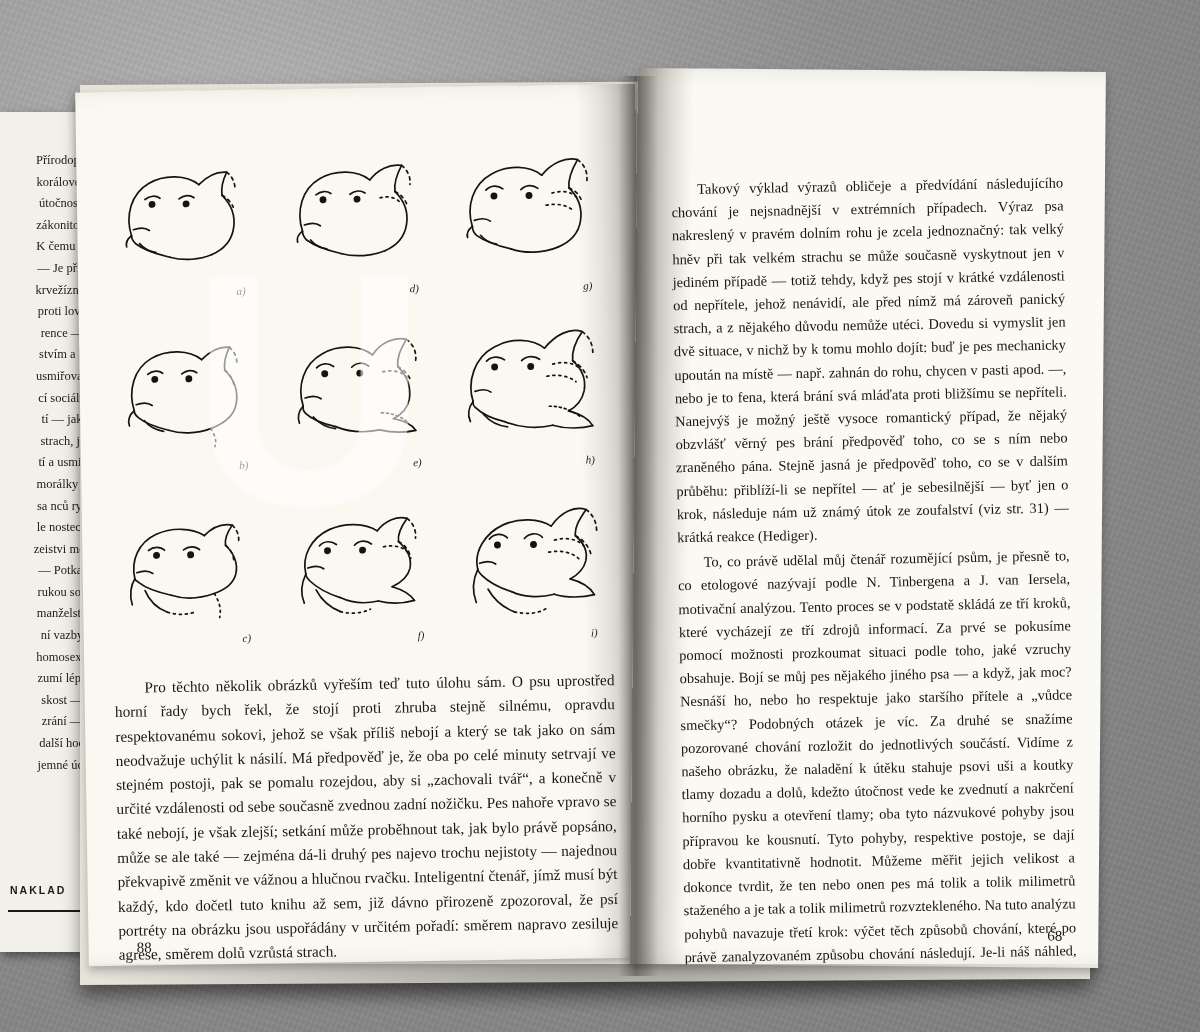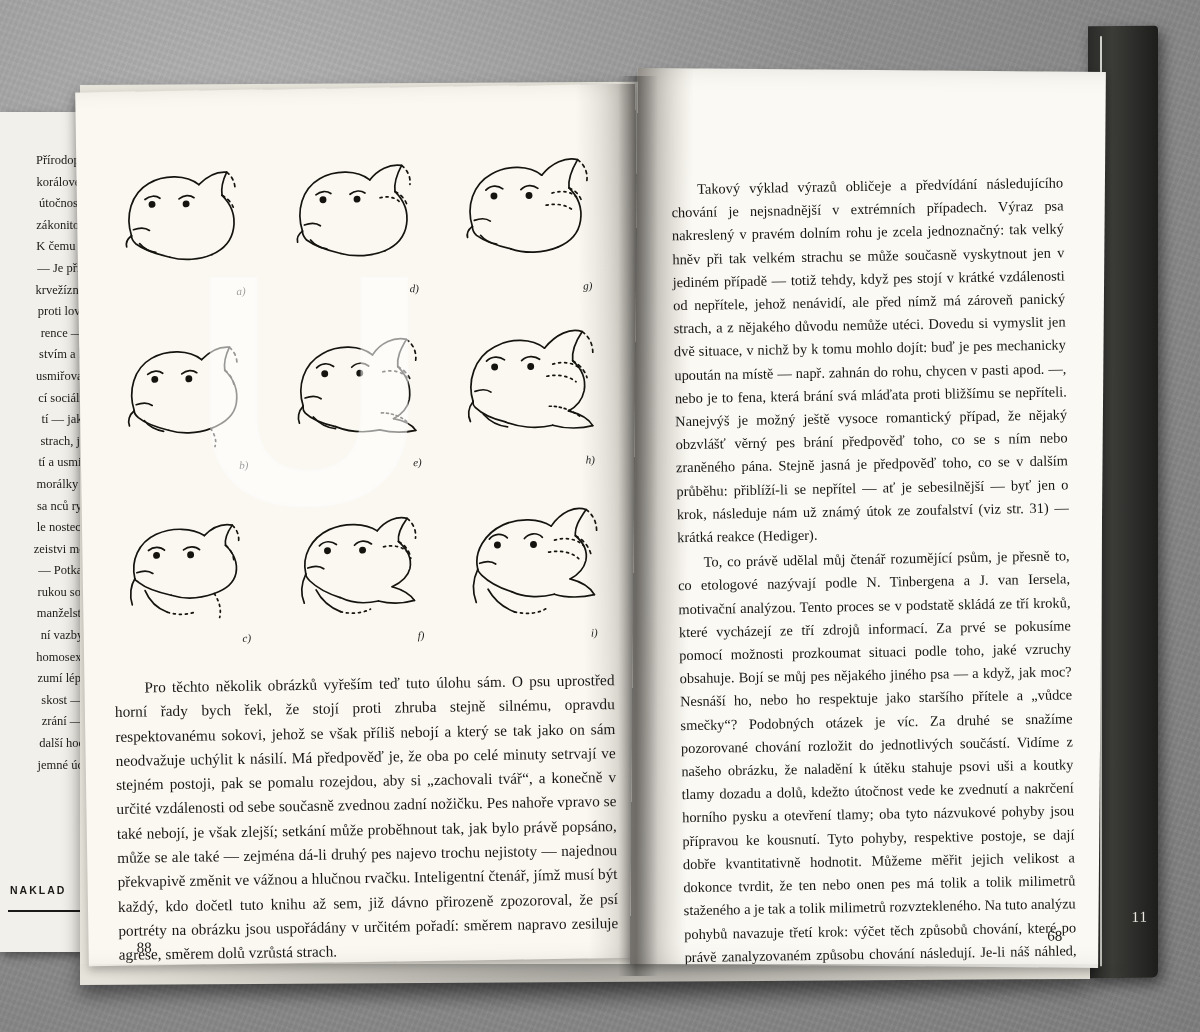--- a/index.html
+++ b/index.html
@@ -326,24 +326,20 @@
 skost —
 zrání —
 další hod
 jemné úct</div>
     <div class="bg-pub">NAKLAD</div>
     <div class="bg-rule"></div>
   </div>
 
   <div id="book">
 
-    <div id="cover-right">
-      <div class="cover-line"></div>
-      <div class="cover-mark">11</div>
-    </div>
 
     <div id="page-stack"></div>
 
     <div id="page-left">
       <div class="curl-l"></div>
 
       <div id="figure-area">
         <div class="fig-grid">
 
           <div class="fig-cell">

